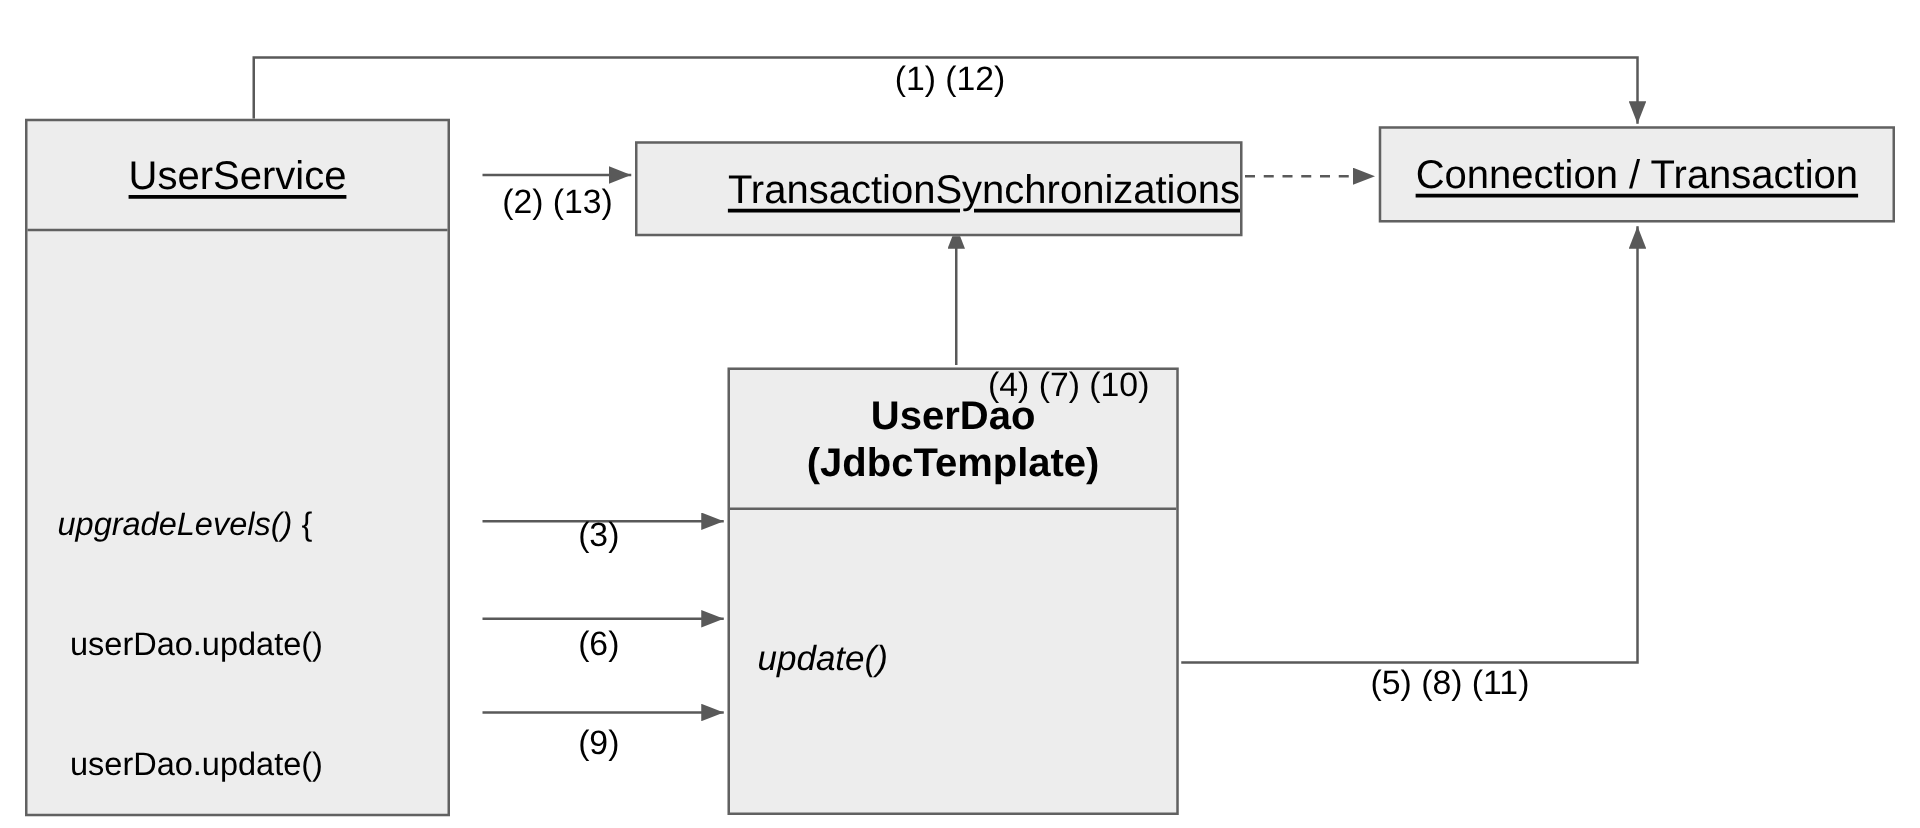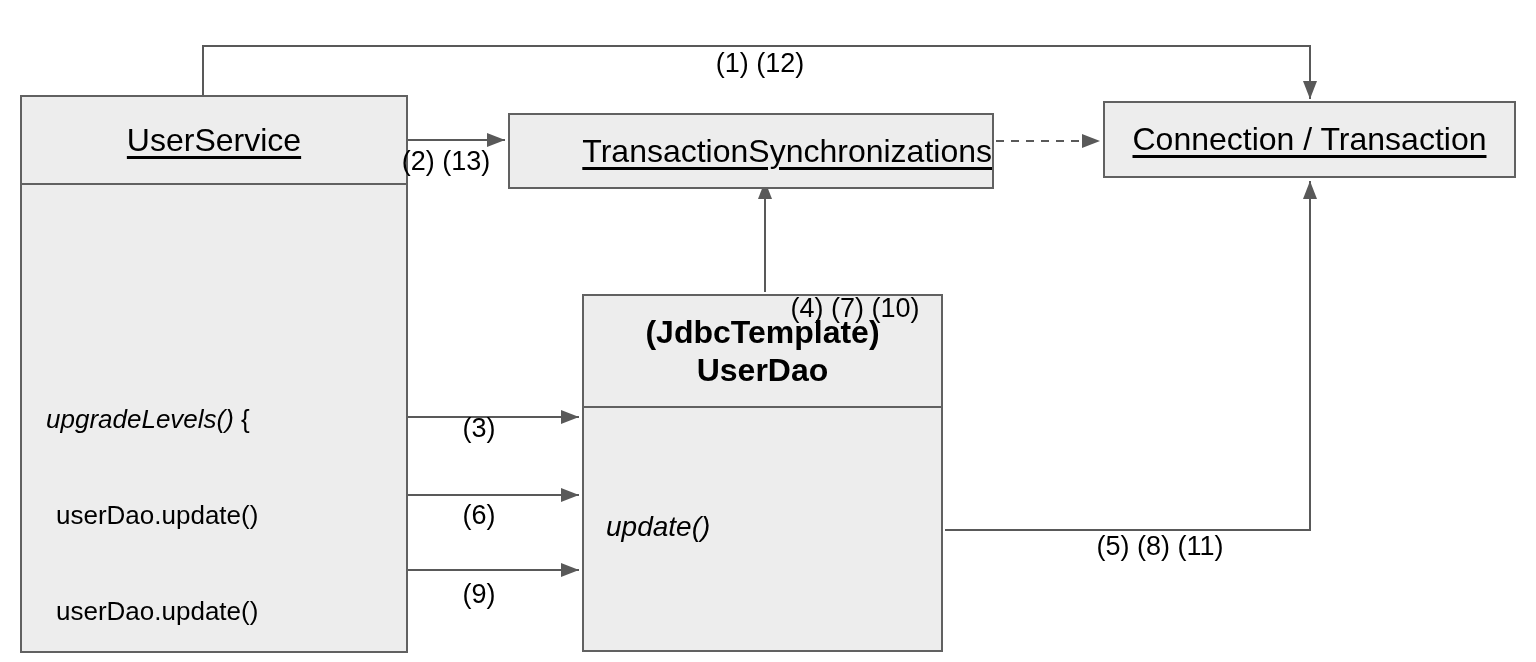--- a/index.html
+++ b/index.html
@@ -105,21 +105,21 @@
     <path d="M203,95 L203,46 L1310,46 L1310,99" fill="none" stroke="#595959" stroke-width="2" marker-end="url(#ah)"></path>
     <path d="M386,140 L505,140" fill="none" stroke="#595959" stroke-width="2" marker-end="url(#ah)"></path>
     <path d="M996,141 L1100,141" fill="none" stroke="#595959" stroke-width="2" stroke-dasharray="8 7" marker-end="url(#ah)"></path>
     <path d="M765,292 L765,181" fill="none" stroke="#595959" stroke-width="2" marker-end="url(#ah)"></path>
     <path d="M386,417 L579,417" fill="none" stroke="#595959" stroke-width="2" marker-end="url(#ah)"></path>
     <path d="M386,495 L579,495" fill="none" stroke="#595959" stroke-width="2" marker-end="url(#ah)"></path>
     <path d="M386,570 L579,570" fill="none" stroke="#595959" stroke-width="2" marker-end="url(#ah)"></path>
     <path d="M945,530 L1310,530 L1310,181" fill="none" stroke="#595959" stroke-width="2" marker-end="url(#ah)"></path>
   </svg>
 
-  <div class="box" id="user-service" style="left:20px; top:95px; width:388px; height:558px;">
+  <div class="box" id="user-service" style="left:20px; top:95px; width:340px; height:558px;">
     <div class="box-header divider-header">
       <span class="title-underline">UserService</span>
     </div>
     <div class="code-block">
       <div class="code-line"><span class="italic">upgradeLevels()</span><span> {</span></div>
       <div class="code-line indent">userDao.update()</div>
       <div class="code-line indent">userDao.update()</div>
       
       
     </div>
@@ -129,22 +129,22 @@
     <span class="title-underline">TransactionSynchronizations</span>
   </div>
 
   <div class="box box-header" id="connection-transaction" style="left:1103px; top:101px; width:413px; height:77px;">
     <span class="title-underline">Connection / Transaction</span>
   </div>
 
   <div class="box" id="user-dao" style="left:582px; top:294px; width:361px; height:358px;">
     <div class="box-header divider-header">
       <div class="title-bold">
+        <div>UserDao</div>
         <div>(JdbcTemplate)</div>
-        <div>UserDao</div>
       </div>
     </div>
     <div class="method-label">update()</div>
   </div>
 
   <div class="arrow-label" style="left:760px; top:4px;">(1) (12)</div>
   <div class="arrow-label" style="left:446px; top:102px;">(2) (13)</div>
   <div class="arrow-label" style="left:855px; top:249px;">(4) (7) (10)</div>
   <div class="arrow-label" style="left:479px; top:369px;">(3)</div>
   <div class="arrow-label" style="left:479px; top:456px;">(6)</div>

